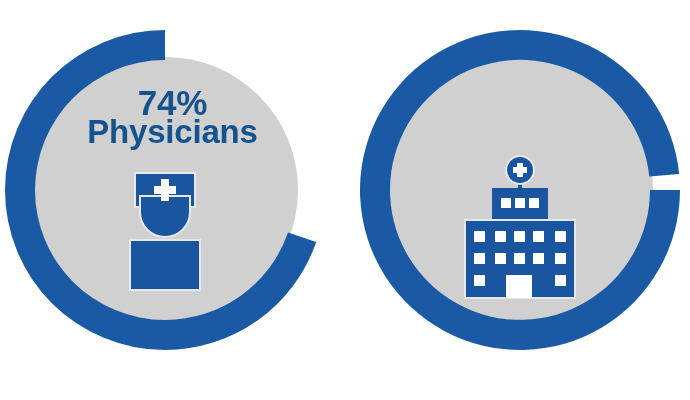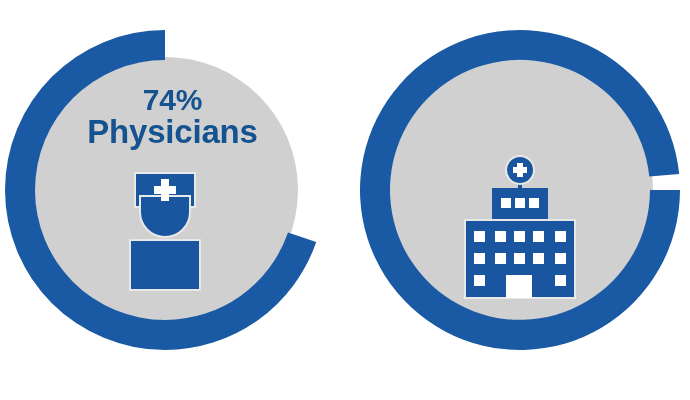--- a/index.html
+++ b/index.html
@@ -43,21 +43,21 @@
     width: 345px;
     text-align: center;
     color: #14538f;
     font-weight: bold;
     line-height: 1.08;
     letter-spacing: -0.2px;
     -webkit-font-smoothing: antialiased;
   }
   .stat-percent {
     top: 84px;
-    font-size: 30px;
+    font-size: 35px;
   }
   .stat-label {
     top: 114px;
     font-size: 33px;
   }
 </style>
 </head>
 <body>
 
 <div id="infographic">

